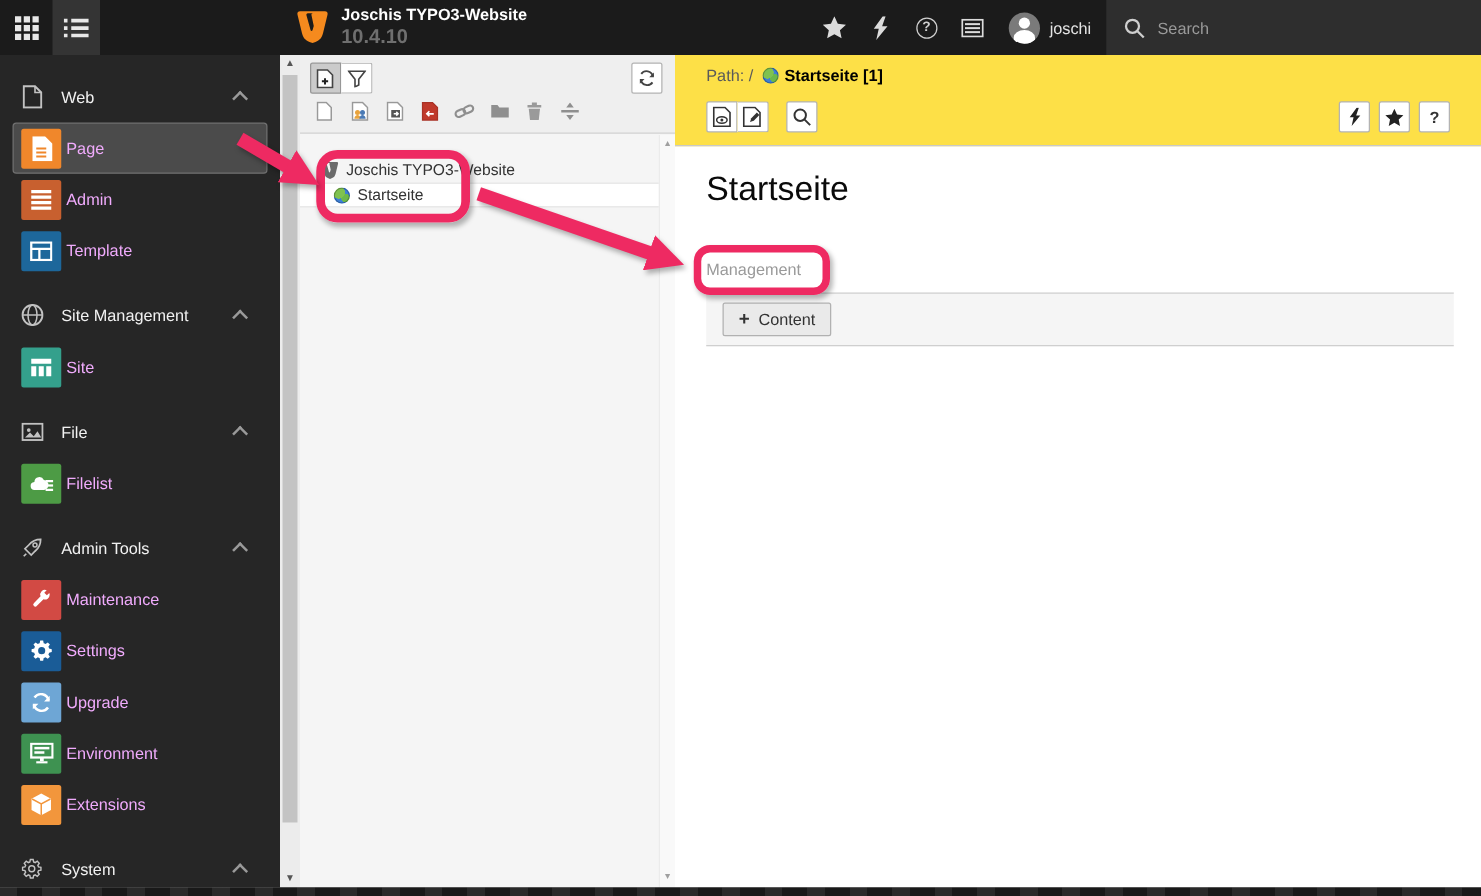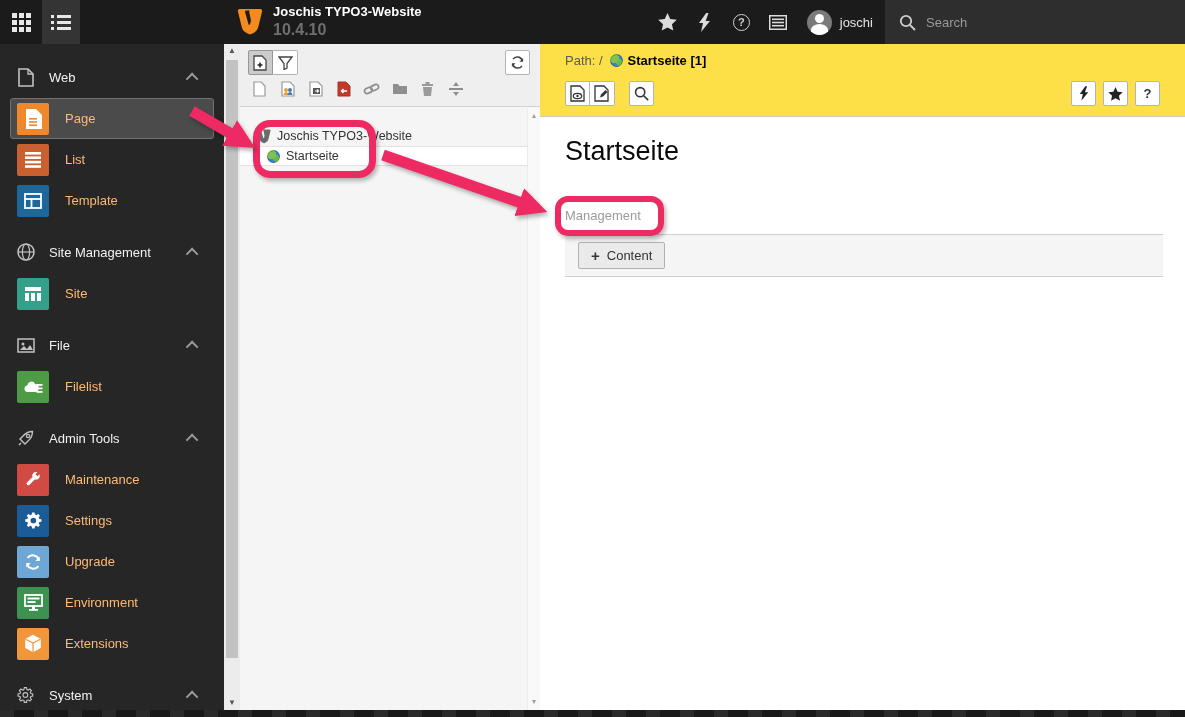--- a/index.html
+++ b/index.html
@@ -32,21 +32,21 @@
   
   .modulemenu { position:absolute; top:44px; left:0; width:224px; bottom:7px; background:#262626; padding-top:12px; overflow:hidden; z-index:2; }
   .mm-section { margin-bottom:10px; }
   .mm-header { height:42px; display:flex; align-items:center; padding-left:16px; cursor:pointer; }
   .mm-header .hicon { width:19px; height:19px; flex:none; display:flex; align-items:center; justify-content:center; }
   .mm-header .hlabel { color:#f1f1f1; font-size:13px; margin-left:14px; }
   .chevron { margin-left:auto; margin-right:26px; width:9px; height:9px; border-left:2px solid #9a9a9a; border-top:2px solid #9a9a9a; transform:rotate(45deg) translateY(2px); }
   .mm-item { height:41px; margin:0 10px; display:flex; align-items:center; padding-left:6px; border:1px solid transparent; border-radius:3px; cursor:pointer; }
   .mm-item.active { background:#4b4b4b; border-color:#717171; }
   .mm-icon { width:32px; height:32px; border-radius:2px; flex:none; display:flex; align-items:center; justify-content:center; }
-  .mm-label { color:#fdba74; font-size:13px; margin-left:16px; }
+  .mm-label { color:#f0abfc; font-size:13px; margin-left:4px; }
 
   
   .sb-scroll { position:absolute; top:44px; left:224px; width:16px; bottom:7px; background:#ececec; z-index:2; }
   .sb-thumb { position:absolute; top:16px; left:2px; right:2px; bottom:52px; background:#c3c3c3; }
   .sb-arrow { position:absolute; left:0; right:0; height:14px; color:#555; font-size:8px; text-align:center; line-height:14px; }
   .sb-arrow.up { top:0; } .sb-arrow.down { bottom:0; }
 
   
   .treepanel { position:absolute; top:44px; left:240px; width:300px; bottom:7px; background:#f5f5f5; z-index:1; }
   .tree-toolbar { height:63px; background:#efefef; border-bottom:1px solid #d2d2d2; position:relative; }
@@ -205,21 +205,21 @@
     </div>
     <div class="mm-item">
       <span class="mm-icon" style="background: rgb(200, 96, 47);">
         <svg class="ic" width="18" height="16" viewBox="0 0 18 16">
             <rect x="1" y="0" width="16" height="2.6" fill="#fff"></rect>
             <rect x="1" y="4.4" width="16" height="2.6" fill="#fff"></rect>
             <rect x="1" y="8.8" width="16" height="2.6" fill="#fff"></rect>
             <rect x="1" y="13.2" width="16" height="2.6" fill="#fff"></rect>
           </svg>
       </span>
-      <span class="mm-label">List</span>
+      <span class="mm-label">Admin</span>
     </div>
     <div class="mm-item">
       <span class="mm-icon" style="background: rgb(29, 103, 155);">
         <svg class="ic" width="18" height="16" viewBox="0 0 18 16">
             <rect x="1" y="1" width="16" height="14" fill="none" stroke="#fff" stroke-width="1.8"></rect>
             <line x1="1" y1="6" x2="17" y2="6" stroke="#fff" stroke-width="1.8"></line>
             <line x1="7.5" y1="6" x2="7.5" y2="15" stroke="#fff" stroke-width="1.8"></line>
           </svg>
       </span>
       <span class="mm-label">Template</span>

